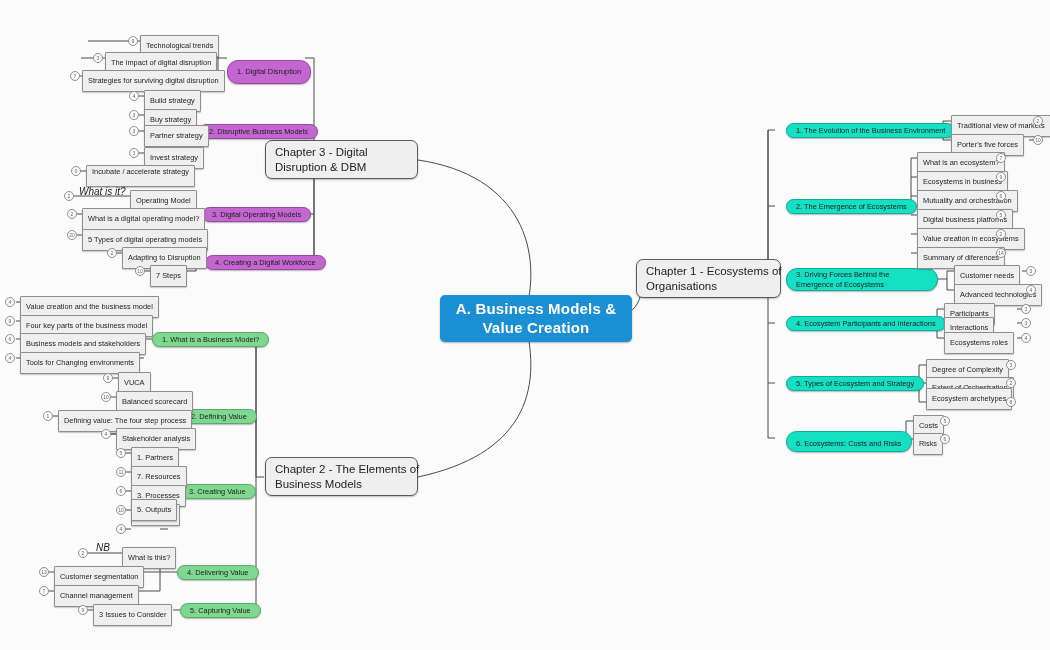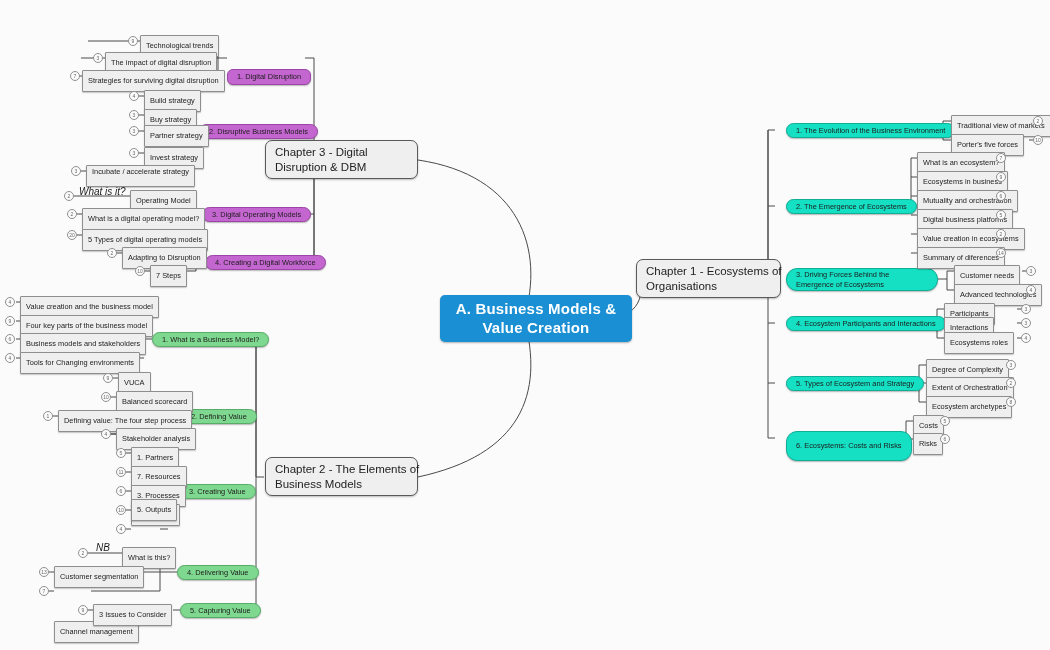--- a/index.html
+++ b/index.html
@@ -259,21 +259,21 @@
   <div class="node chapter" style="left:636px;top:259px;width:145px;height:39px;">
     <span>Chapter 1 - Ecosystems of</span>
     <span>Organisations</span>
   </div>
 
   <div class="node chapter" style="left:265px;top:457px;width:153px;height:39px;">
     <span>Chapter 2 - The Elements of</span>
     <span>Business Models</span>
   </div>
 
-  <div class="node pill purple" style="left:227px;top:69px;height:16px;border-radius:6px;">
+  <div class="node pill purple" style="left:227px;top:60px;height:24px;">
     <span>1. Digital Disruption</span>
     </div>
   <div class="node pill purple" style="left:199px;top:124px;height:15px;">
     <span>2. Disruptive Business Models</span>
     </div>
   <div class="node pill purple" style="left:202px;top:207px;height:15px;">
     <span>3. Digital Operating Models</span>
     </div>
   <div class="node pill purple" style="left:205px;top:255px;height:15px;">
     <span>4. Creating a Digital Workforce</span>
@@ -430,21 +430,21 @@
   <div class="node leaf" style="left:122px;top:547px;">
     <span>What is this?</span>
     </div>
   <div class="badge" style="left:78px;top:548px;">2</div>
 
   <div class="node leaf" style="left:54px;top:566px;">
     <span>Customer segmentation</span>
     </div>
   <div class="badge" style="left:39px;top:567px;">13</div>
 
-  <div class="node leaf" style="left:54px;top:585px;margin-top:36px;">
+  <div class="node leaf" style="left:54px;top:585px;">
     <span>Channel management</span>
     </div>
   <div class="badge" style="left:39px;top:586px;">7</div>
 
   <div class="node leaf" style="left:93px;top:604px;">
     <span>3 Issues to Consider</span>
     </div>
   <div class="badge" style="left:78px;top:605px;">9</div>
 
   <div class="node pill teal" style="left:786px;top:123px;height:15px;">
@@ -455,21 +455,21 @@
     </div>
   <div class="node pill teal two" style="left:786px;top:268px;width:152px;height:23px;">
     <span>3. Driving Forces Behind the Emergence of Ecosystems</span>
     </div>
   <div class="node pill teal" style="left:786px;top:316px;height:15px;">
     <span>4. Ecosystem Participants and Interactions</span>
     </div>
   <div class="node pill teal" style="left:786px;top:376px;height:15px;">
     <span>5. Types of Ecosystem and Strategy</span>
     </div>
-  <div class="node pill teal" style="left:786px;top:431px;height:30px;">
+  <div class="node pill teal" style="left:786px;top:431px;height:21px;align-items:flex-end;">
     <span>6. Ecosystems: Costs and Risks</span>
     </div>
 
   <div class="node leaf" style="left:951px;top:115px;">
     <span>Traditional view of markets</span>
     </div>
   <div class="badge" style="left:1033px;top:116px;">2</div>
 
   <div class="node leaf" style="left:951px;top:134px;">
     <span>Porter's five forces</span>
@@ -534,21 +534,21 @@
   <div class="node leaf" style="left:926px;top:359px;">
     <span>Degree of Complexity</span>
     </div>
   <div class="badge" style="left:1006px;top:360px;">3</div>
 
   <div class="node leaf" style="left:926px;top:377px;">
     <span>Extent of Orchestration</span>
     </div>
   <div class="badge" style="left:1006px;top:378px;">2</div>
 
-  <div class="node leaf" style="left:926px;top:388px;margin-top:8px;">
+  <div class="node leaf" style="left:926px;top:388px;">
     <span>Ecosystem archetypes</span>
     </div>
   <div class="badge" style="left:1006px;top:397px;">8</div>
 
   <div class="node leaf" style="left:913px;top:415px;">
     <span>Costs</span>
     </div>
   <div class="badge" style="left:940px;top:416px;">5</div>
 
   <div class="node leaf" style="left:913px;top:433px;">

